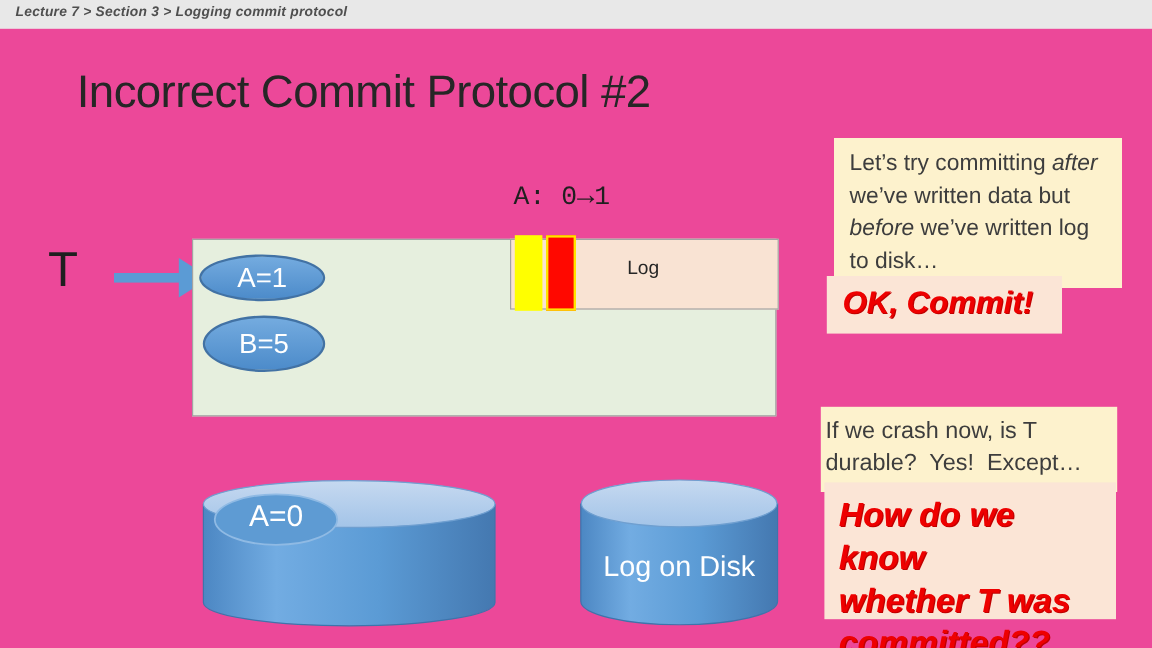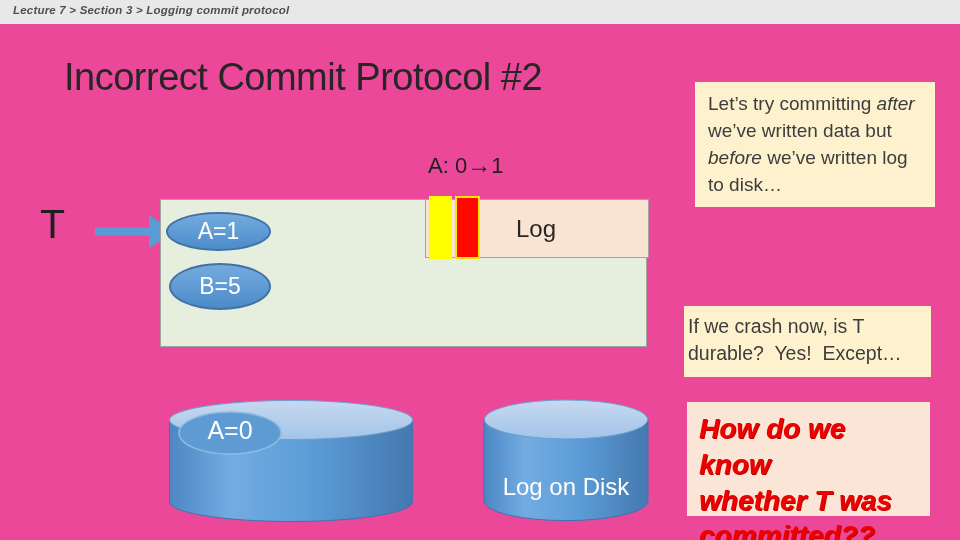--- a/index.html
+++ b/index.html
@@ -7,57 +7,57 @@
          font-family:"Liberation Sans",sans-serif;color:#1f1f1f;}
   .abs{position:absolute;}
 
   
   .topbar{left:0;top:0;width:960px;height:24px;background:#e8e8e8;}
   .topbar span{position:absolute;left:13px;top:4px;font-size:11.5px;font-weight:700;
                font-style:italic;color:#4f4f4f;letter-spacing:.2px;}
 
   .title{left:64px;top:56px;font-size:38px;font-weight:400;color:#262626;letter-spacing:-.5px;}
   .txn{left:36px;top:141px;font-size:31px;color:#1f1f1f;}
-  .valchange{left:428px;top:151px;font-size:22px;color:#1f1f1f;}
+  .valchange{left:428px;top:151px;font-size:22px;color:#1f1f1f;font-family:Liberation Mono, monospace;}
   .valchange .arrowglyph{font-weight:700;font-size:24px;}
 
   .tlabel{left:40px;top:201px;font-size:41px;color:#1f1f1f;}
   .t-arrow{left:95px;top:213px;width:80px;height:37px;}
 
   
   .memory-box{left:160px;top:199px;width:487px;height:148px;background:#e6efde;
               border:1.5px solid #a3a3a3;box-sizing:border-box;}
   .log-strip{position:absolute;left:264px;top:-1px;width:222px;height:57px;
              background:#f9e3d3;border:1px solid #a3a3a3;}
   .log-label{position:absolute;left:300px;top:15px;width:150px;text-align:center;
-             font-size:24px;color:#262626;}
+             font-size:16px;color:#262626;}
   .stripe{position:absolute;top:-4px;height:63px;}
   .stripe-yellow{left:268px;width:23px;background:#ffff00;}
   .stripe-red{left:294px;width:25px;background:#ff0800;border:2.5px solid #ffe400;box-sizing:border-box;}
   .mem-label{position:absolute;left:120px;top:55px;font-size:34px;color:#141414;}
   .cell{position:absolute;border-radius:50%;color:#fff;display:flex;align-items:center;
         justify-content:center;font-size:23px;
         background:linear-gradient(180deg,#74abdf 0%,#4c8bca 100%);
         border:2px solid #4272a4;box-sizing:border-box;}
   .cell-a{left:5px;top:12px;width:105px;height:39px;}
   .cell-b{left:8px;top:63px;width:102px;height:47px;}
 
   
   .cyl{position:absolute;}
   .cyl-data{left:168px;top:399px;width:246px;height:125px;}
   .cyl-log{left:483px;top:399px;width:166px;height:124px;}
   .disk-cell-label{position:absolute;left:22px;top:17px;width:80px;text-align:center;
                    font-size:25px;color:#fff;}
   .disk-label{position:absolute;left:0;text-align:center;color:#fff;}
   .cyl-data .disk-label{top:57px;width:246px;font-size:25px;}
-  .cyl-log .disk-label{top:74px;width:166px;font-size:24px;}
+  .cyl-log .disk-label{top:60px;width:166px;font-size:24px;}
 
   
   .note{position:absolute;box-sizing:border-box;}
-  .note-cream{background:#fdf2cd;color:#3d3d3d;}
+  .note-cream{background:#fdf2cd;color:#3d3d3d;margin-top:33px;}
   .note-peach{background:#fbe5d6;}
   .note1{left:695px;top:82px;width:240px;min-height:124px;padding:8px 13px;
          font-size:19px;line-height:1.43;}
   .note1 .it{font-style:italic;}
   .note2{left:689px;top:230px;width:196px;height:48px;padding:7px 0 0 13px;}
   .note2 span{font-size:26px;font-weight:700;font-style:italic;color:#ee0000;
               text-shadow:1px 1px 0 #c00000;}
   .note3{left:684px;top:306px;width:247px;height:71px;padding:7px 4px;
          font-size:19.5px;line-height:1.4;white-space:pre-wrap;}
   .note4{left:687px;top:402px;width:243px;height:114px;padding:9px 12px;
@@ -125,20 +125,23 @@
   <div class="cyl cyl-log">
     <svg viewBox="0 0 166 124" width="166" height="124">
       <path d="M1,20.5 L1,102 A81.5,19.5 0 0 0 165,102 L165,20.5" fill="url(#gBody)" stroke="#3e74ab" stroke-width="1"></path>
       <ellipse cx="83" cy="20.5" rx="81.5" ry="19.5" fill="url(#gTop)" stroke="#6f9fd0" stroke-width="1"></ellipse>
     </svg>
     <div class="disk-label">Log on Disk</div>
   </div>
 
   <div class="note note-cream note1"><span>Let’s try committing </span><span class="it">after</span><span> we’ve written data but </span><span class="it">before</span><span> we’ve written log to disk…</span></div>
 
+  <div class="note note-peach note2">
+    <span>OK, Commit!</span>
+  </div>
 
   <div class="note note-cream note3">If we crash now, is T
 durable?  Yes!  Except…</div>
 
   <div class="note note-peach note4">How do we know
 whether T was
 committed??</div>
 
 </div>
 

